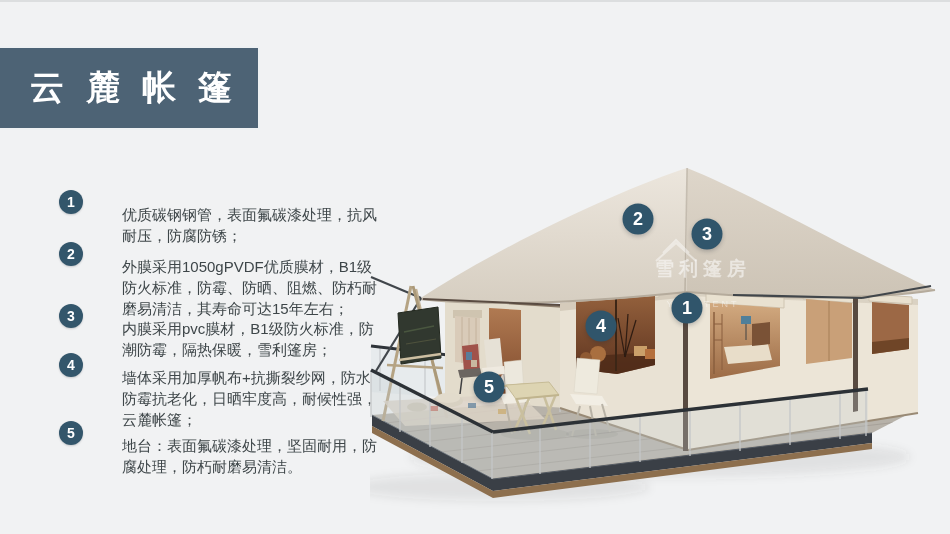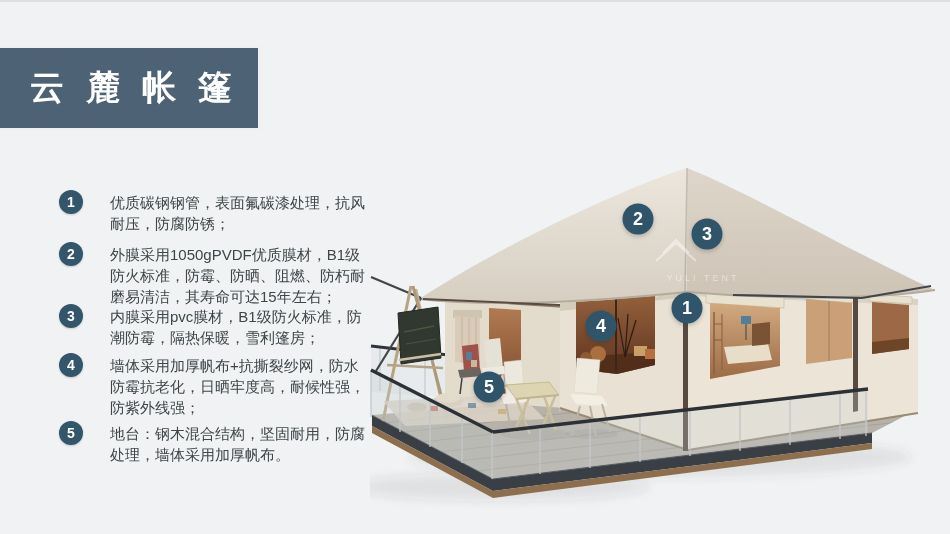--- a/index.html
+++ b/index.html
@@ -21,21 +21,21 @@
   }
   
   .feature{position:absolute;left:59px;width:320px;list-style:none;margin:0;padding:0;}
   .fbadge{
     position:absolute;left:0;top:-2px;width:24px;height:24px;border-radius:50%;
     background:#33566b;color:#fff;font-size:14px;font-weight:bold;
     display:flex;align-items:center;justify-content:center;
     box-shadow:0 1px 2px rgba(30,40,50,.2);
   }
   .ftext{
-    position:absolute;left:51px;top:0;width:258px;margin:0;
+    position:absolute;left:51px;top:0;width:258px;margin:12px;
     color:#3e4649;font-size:15px;line-height:21px;
   }
   
   .tent{position:absolute;left:370px;top:155px;width:580px;height:360px;}
   .tent svg{position:absolute;left:0;top:0;}
   .watermark{
     position:absolute;left:275px;top:99px;width:116px;text-align:center;
     pointer-events:none;
   }
   .wm-cn{color:rgba(255,255,255,.55);font-size:19px;font-weight:bold;letter-spacing:5px;}
@@ -65,25 +65,25 @@
     <li class="feature" style="top:242px">
       <span class="fbadge">2</span>
       <p class="ftext">外膜采用1050gPVDF优质膜材，B1级防火标准，防霉、防晒、阻燃、防朽耐磨易清洁，其寿命可达15年左右；</p>
     </li>
     <li class="feature" style="top:304px">
       <span class="fbadge">3</span>
       <p class="ftext">内膜采用pvc膜材，B1级防火标准，防潮防霉，隔热保暖，雪利篷房；</p>
     </li>
     <li class="feature" style="top:353px">
       <span class="fbadge">4</span>
-      <p class="ftext">墙体采用加厚帆布+抗撕裂纱网，防水防霉抗老化，日晒牢度高，耐候性强，防紫外线强；</p>
+      <p class="ftext">墙体采用加厚帆布+抗撕裂纱网，防水防霉抗老化，日晒牢度高，耐候性强，云麓帐篷；</p>
     </li>
     <li class="feature" style="top:421px">
       <span class="fbadge">5</span>
-      <p class="ftext">地台：钢木混合结构，坚固耐用，防腐处理，墙体采用加厚帆布。</p>
+      <p class="ftext">地台：表面氟碳漆处理，坚固耐用，防腐处理，防朽耐磨易清洁。</p>
     </li>
   </ol>
 
   <div class="tent">
     <svg width="580" height="360" viewBox="370 155 580 360">
       <defs>
         <linearGradient id="roofL" x1="0" y1="0" x2="0" y2="1">
           <stop offset="0" stop-color="#ece6dd"></stop>
             <stop offset="1" stop-color="#d6cec1"></stop>
         </linearGradient>
@@ -320,20 +320,21 @@
             <line x1="790" y1="396" x2="790" y2="443"></line>
           <line x1="840" y1="390" x2="840" y2="437"></line>
             <line x1="866" y1="387" x2="866" y2="434"></line>
         </g>
         <line x1="371" y1="368" x2="493" y2="430" stroke="#2c3136" stroke-width="3.5"></line>
         <line x1="493" y1="430" x2="868" y2="387" stroke="#2c3136" stroke-width="3.5"></line>
       </g>
     </svg>
 
     <div class="watermark">
+      <div class="wm-cn">雪利篷房</div>
       <div class="wm-en">YULI TENT</div>
     </div>
 
     <div class="marker" style="left:317px;top:151px">1</div>
     <div class="marker" style="left:268px;top:62px">2</div>
     <div class="marker" style="left:337px;top:77px">3</div>
     <div class="marker" style="left:231px;top:169px">4</div>
     <div class="marker" style="left:119px;top:230px">5</div>
   </div>
 

